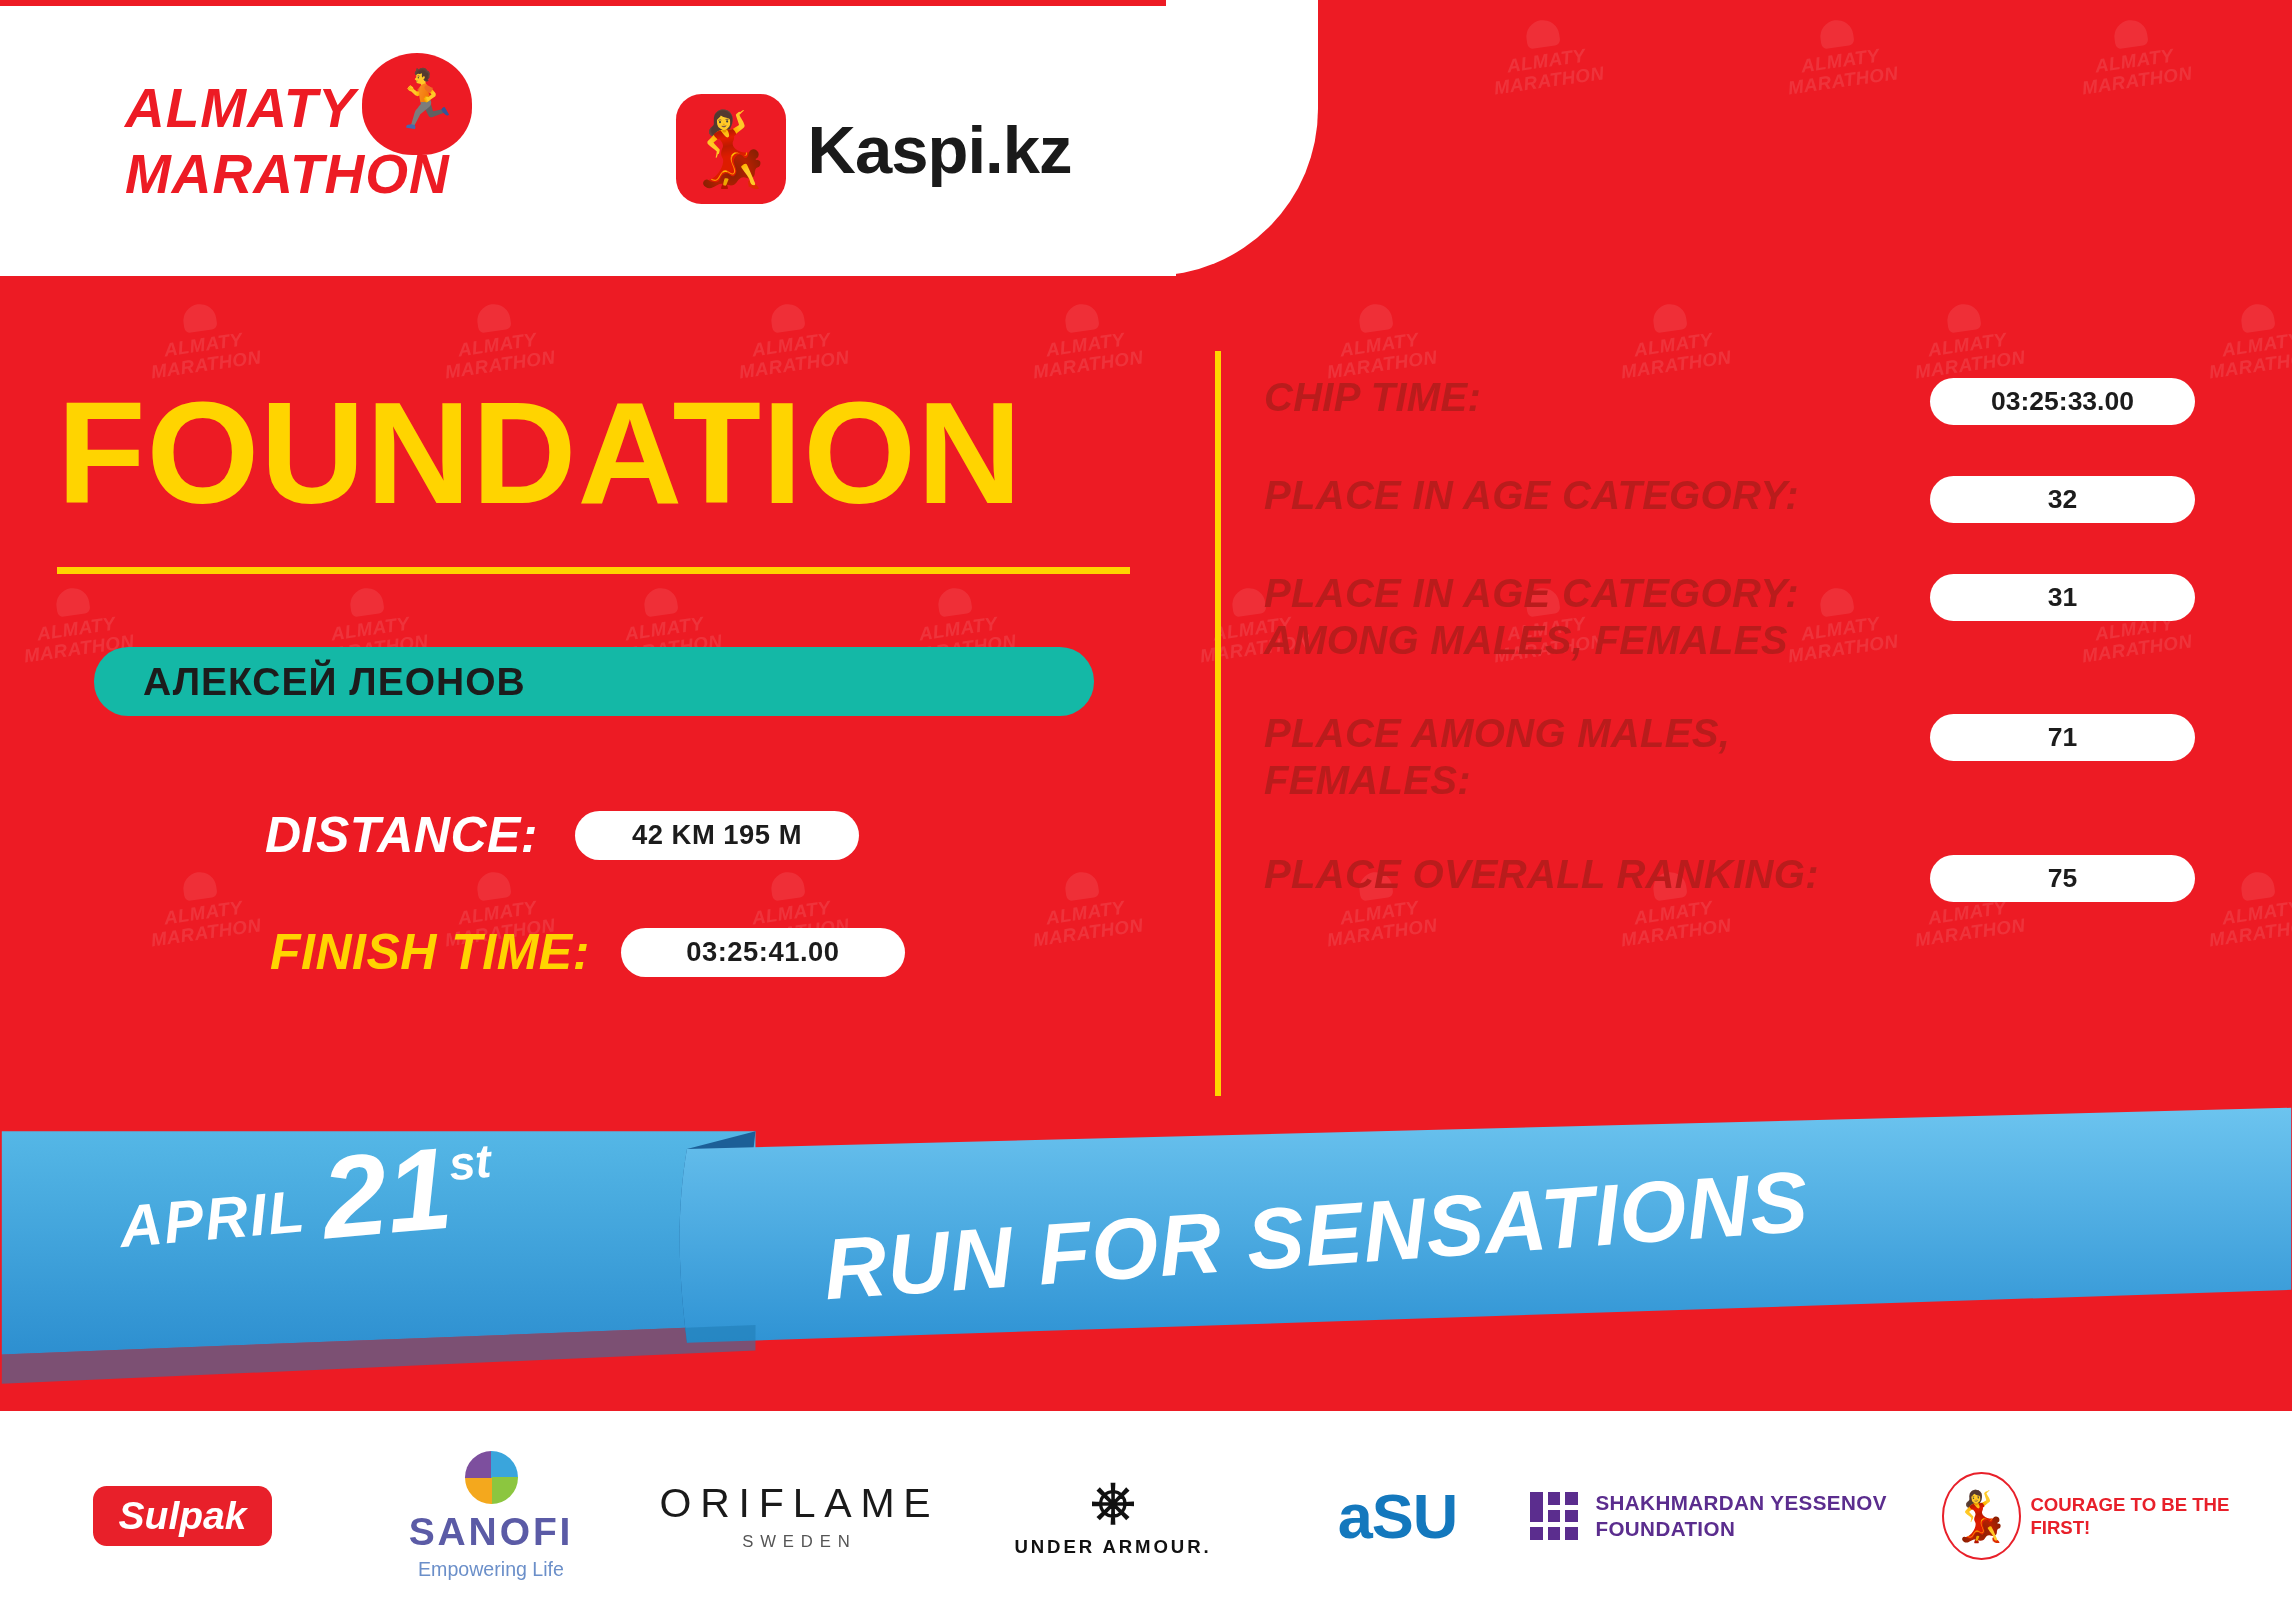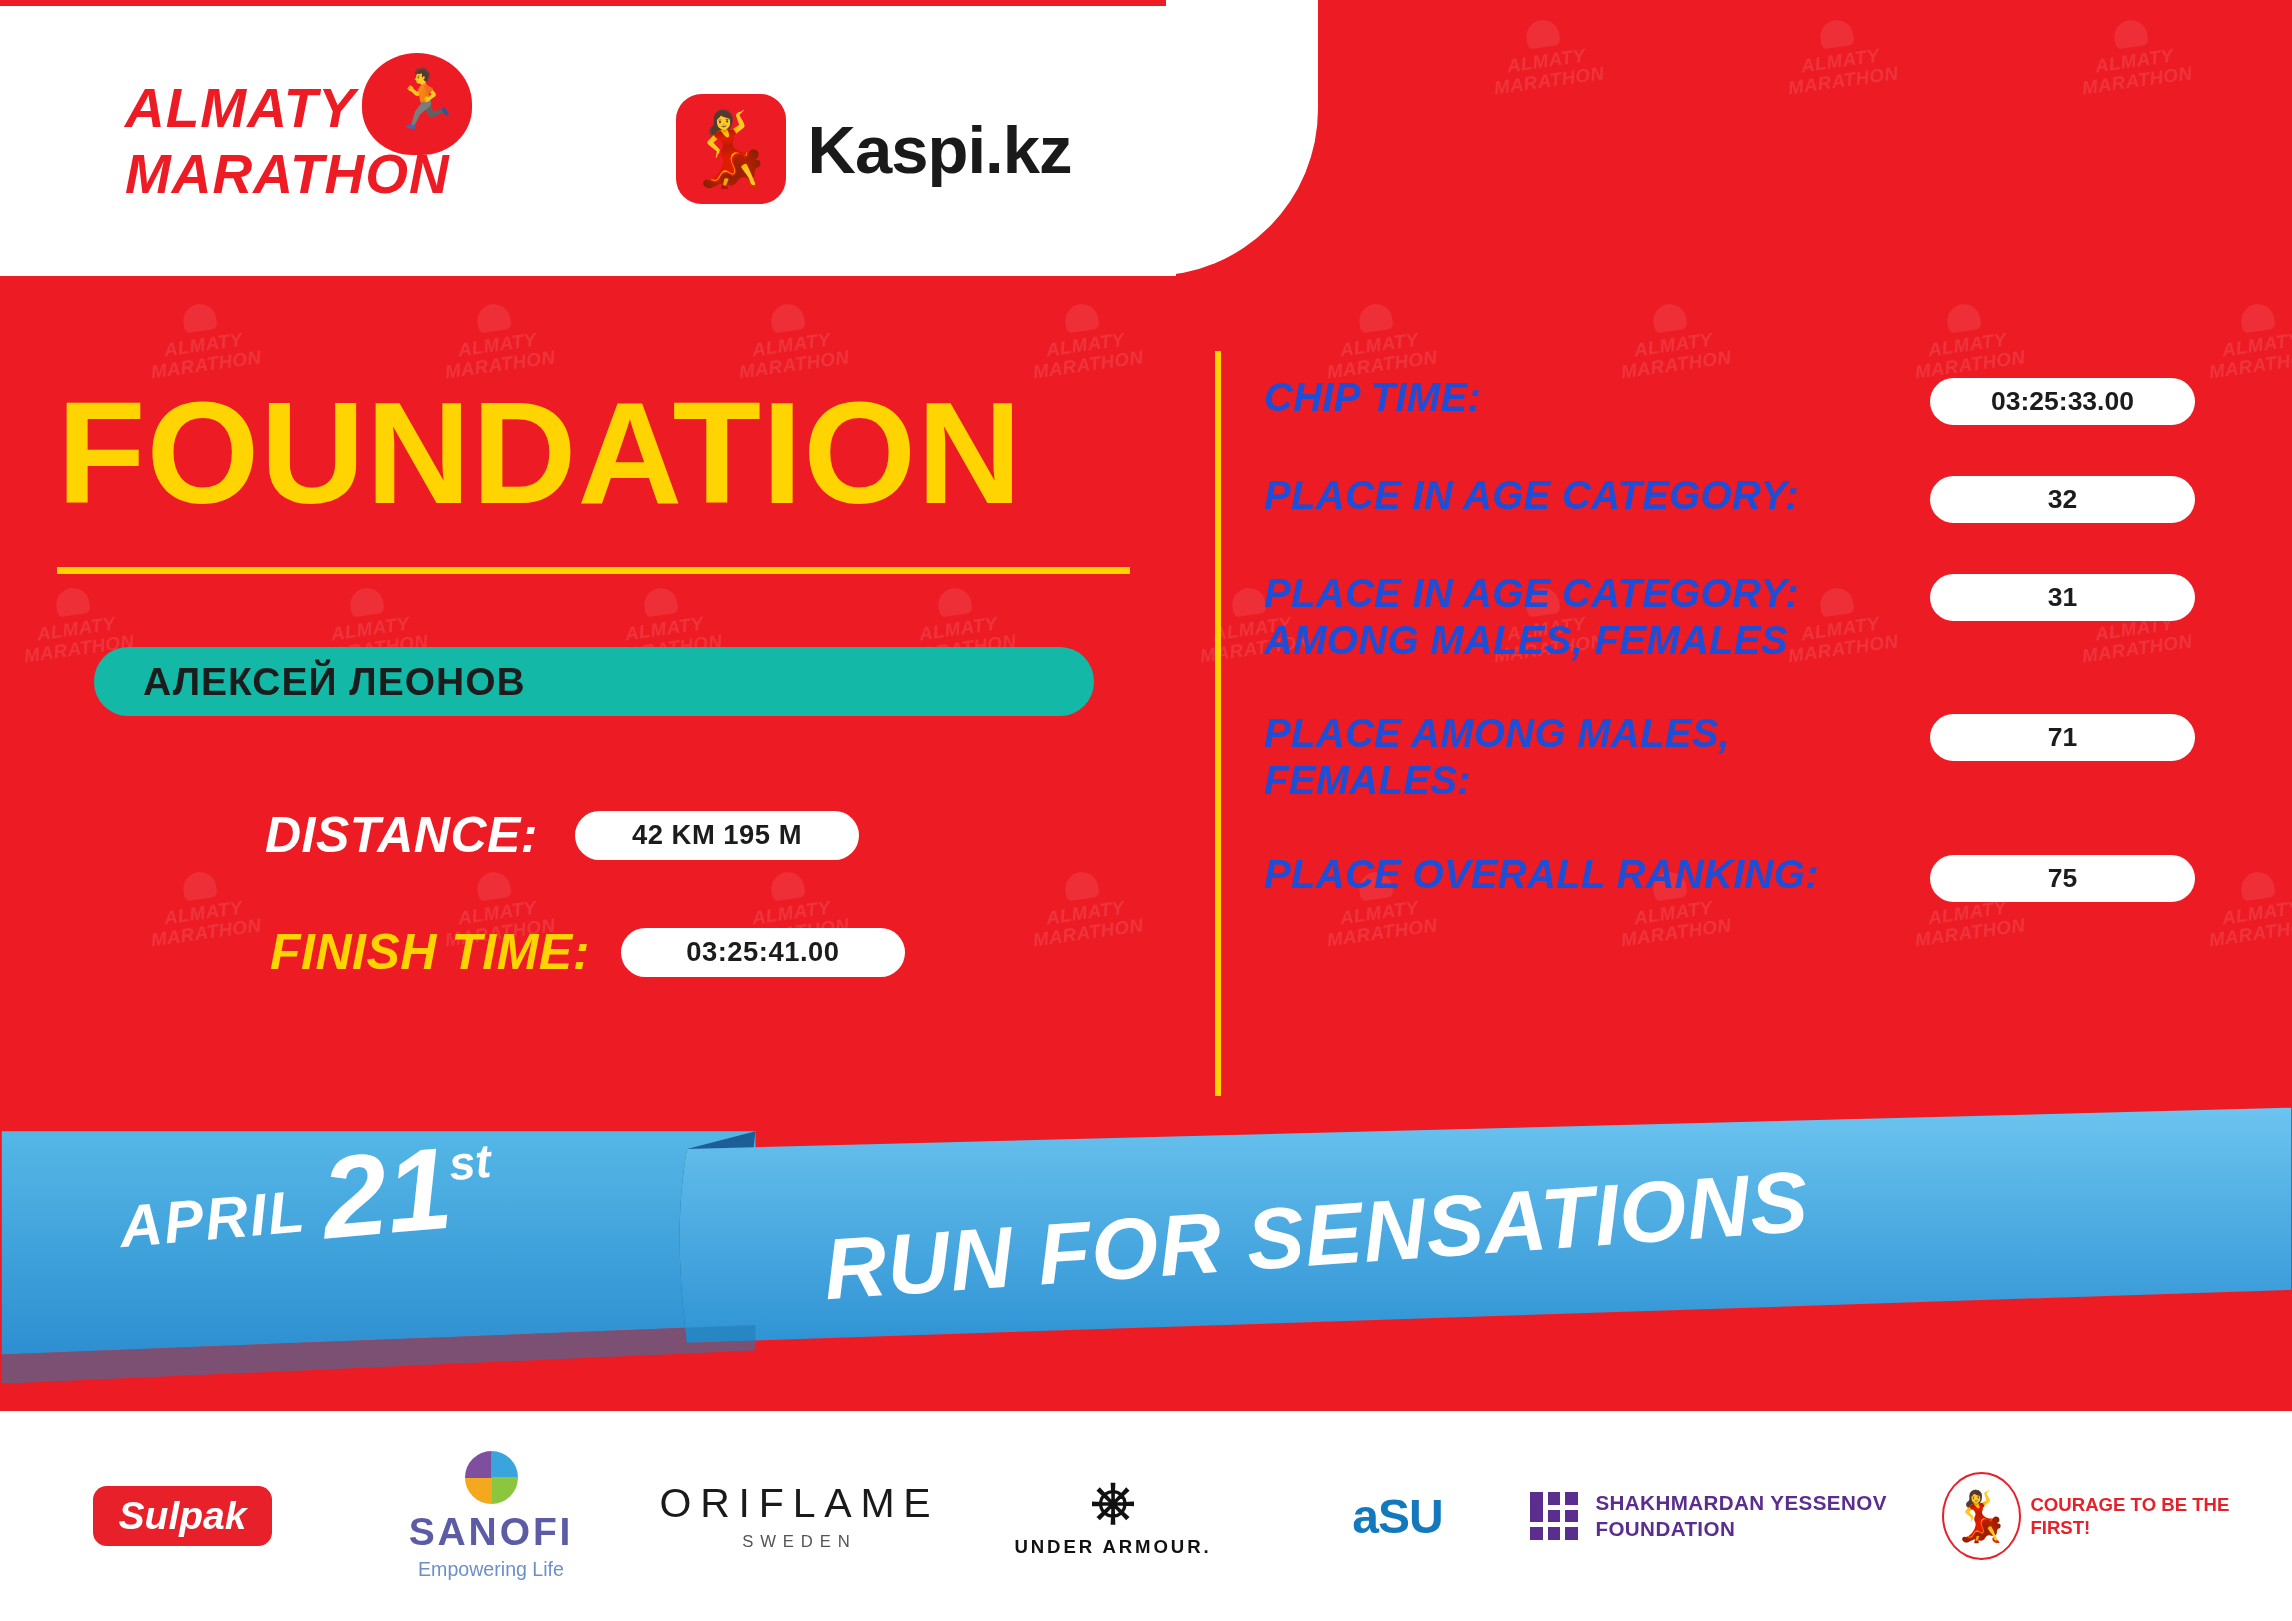--- a/index.html
+++ b/index.html
@@ -246,21 +246,21 @@
     width: 931px;
     z-index: 5;
   }
   .stat-row {
     display: flex;
     align-items: flex-start;
     justify-content: flex-end;
     margin-bottom: 47px;
   }
   .stat-label {
-    color: #1d4ed8;
+    color: #b91c1c;
     font-size: 40px;
     font-weight: bold;
     font-style: italic;
     line-height: 1.17;
     text-align: left;
     flex: 1;
     padding-right: 25.5px;
     letter-spacing: 0.3px;
   }
   .stat-pill {
@@ -365,21 +365,21 @@
     width: 53px; height: 53px; border-radius: 50%;
     background: conic-gradient(#3aa5dc 0 25%, #8cc63f 0 50%, #f4a81d 0 75%, #7d4f9e 0 100%);
     margin: 0 auto 5.9px;
   }
   .sp-ori { text-align: center; color: #1a1a1a; }
   .sp-ori .nm { font-size: 41px; letter-spacing: 8.8px; }
   .sp-ori .tg { font-size: 16.7px; letter-spacing: 6.9px; margin-top: 5.9px; color: #555; }
   .sp-ua { text-align: center; color: #111; }
   .sp-ua .glyph { font-size: 55px; line-height: 1; font-weight: bold; }
   .sp-ua .nm { font-size: 18.6px; letter-spacing: 2.9px; font-weight: bold; margin-top: 7.8px; }
-  .sp-asu { color: #1478bd; font-size: 48px; font-weight: bold; letter-spacing: -1px; }
+  .sp-asu { color: #1478bd; font-size: 63px; font-weight: bold; letter-spacing: -1px; }
   .sp-shk { display: flex; align-items: center; gap: 17.6px; }
   .sp-shk .bars { display: grid; grid-template-columns: repeat(3, 12.7px); grid-auto-rows: 12.7px; gap: 4.9px; }
   .sp-shk .bars i { background: #5b2d8e; display: block; width: 12.7px; height: 12.7px; }
   .sp-shk .bars i.tall { height: 30px; grid-row: span 2; }
   .sp-shk .txt { color: #5b2d8e; font-size: 20.6px; font-weight: bold; line-height: 1.25; letter-spacing: 0.4px;}
   .sp-cf { display: flex; align-items: center; gap: 9.8px; }
   .sp-cf .ring { width: 84px; height: 84px; border-radius: 50%; border: 2.9px solid #e8202a; position: relative; }
   .sp-cf .ring .fig { position: absolute; inset: 0; text-align: center; line-height: 84px; font-size: 49px; color: #e8202a; }
   .sp-cf .txt { color: #e8202a; font-size: 18.6px; font-weight: bold; line-height: 1.25; }
 </style>

